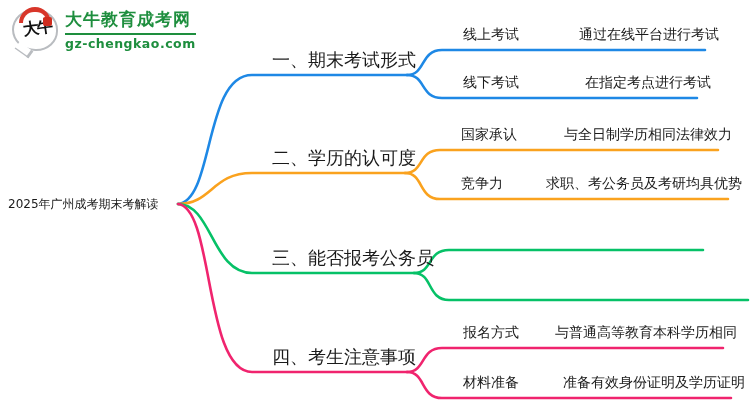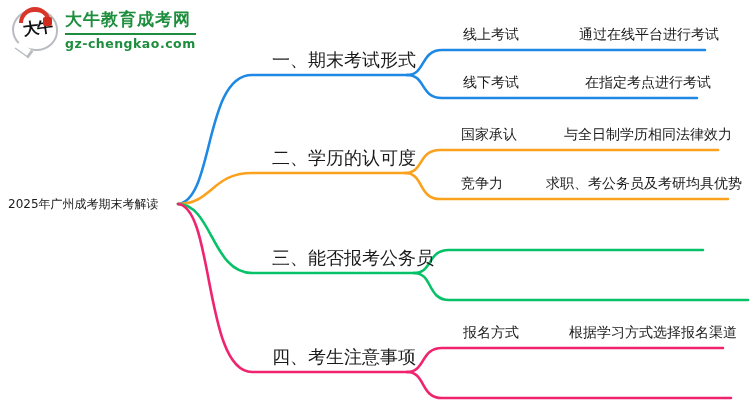--- a/index.html
+++ b/index.html
@@ -112,16 +112,20 @@
     <span class="desc">与全日制学历相同法律效力</span>
   </div>
   <div class="row" style="left:440px;top:173px;width:288px;">
     <span class="key">竞争力</span>
     <span class="desc">求职、考公务员及考研均具优势</span>
   </div>
 
 
   <div class="row" style="left:442px;top:322px;width:281px;">
     <span class="key">报名方式</span>
-    <span class="desc">根据学习方式选择报名渠道</span>
+    <span class="desc">与普通高等教育本科学历相同</span>
+  </div>
+  <div class="row" style="left:442px;top:372px;width:289px;">
+    <span class="key">材料准备</span>
+    <span class="desc">准备有效身份证明及学历证明</span>
   </div>
 
 </div>
 
 </body></html>

